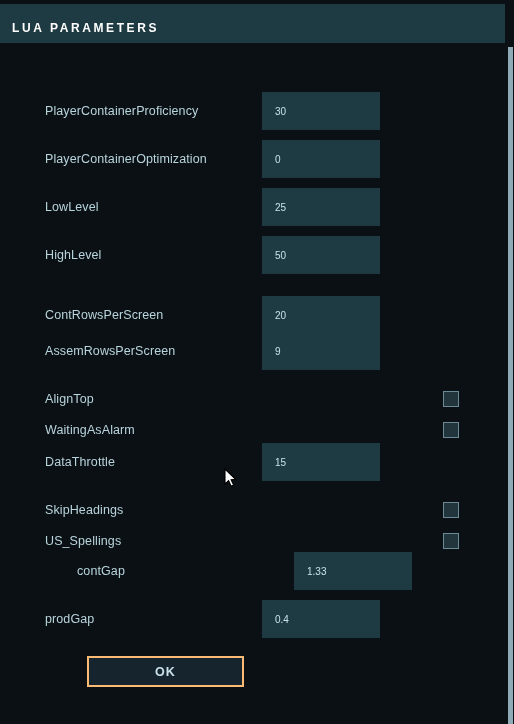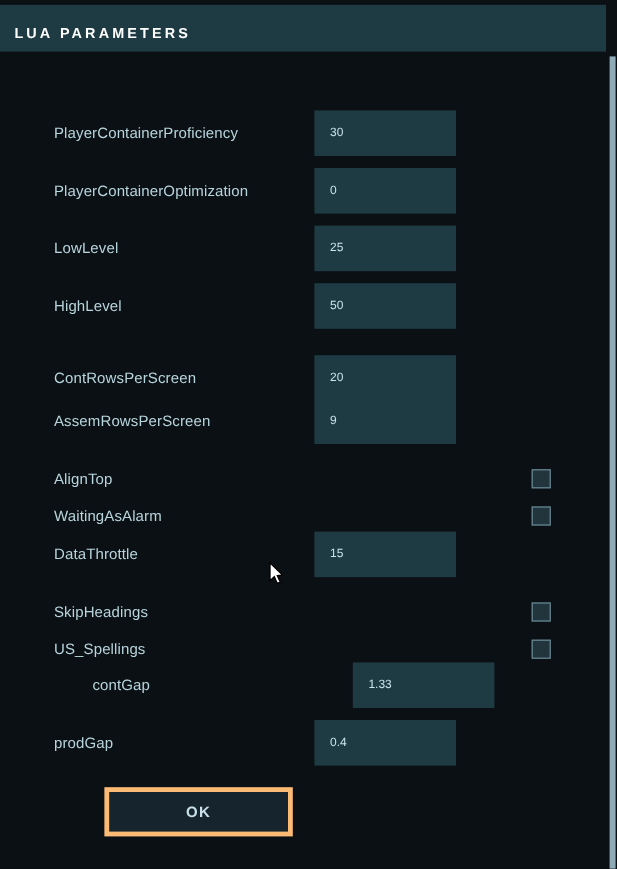--- a/index.html
+++ b/index.html
@@ -97,22 +97,22 @@
     height: 16px;
     border: 1px solid #6b8a96;
     background: #22343c;
     box-sizing: border-box;
   }
 
   
   .dlg-button {
     position: absolute;
     top: 656px;
-    height: 41px;
-    border: 4px solid #fdba74;
+    height: 31px;
+    border: 2px solid #fdba74;
     background: #16242e;
     box-sizing: border-box;
     color: #c9e2ea;
     font-size: 12.5px;
     font-weight: bold;
     letter-spacing: 1.2px;
     display: flex;
     align-items: center;
     justify-content: center;
     cursor: pointer;

